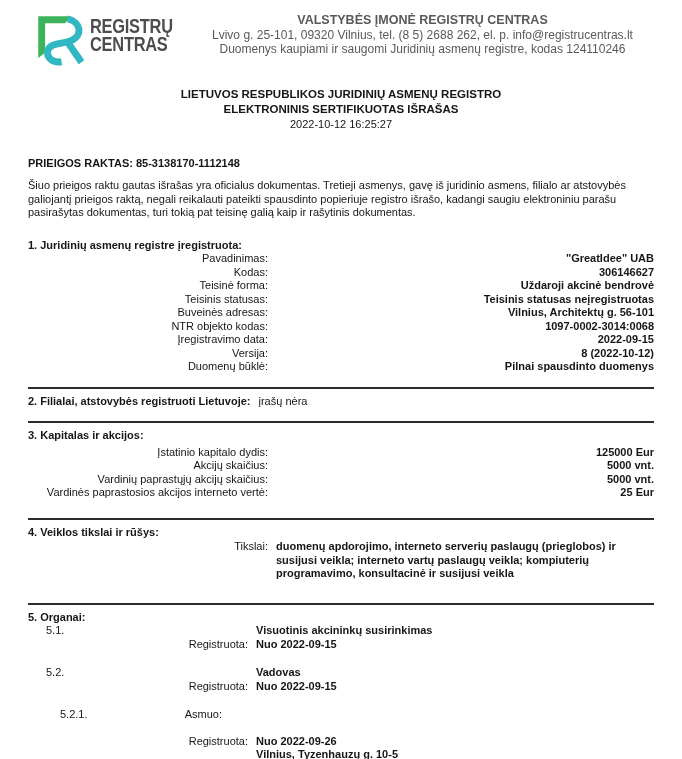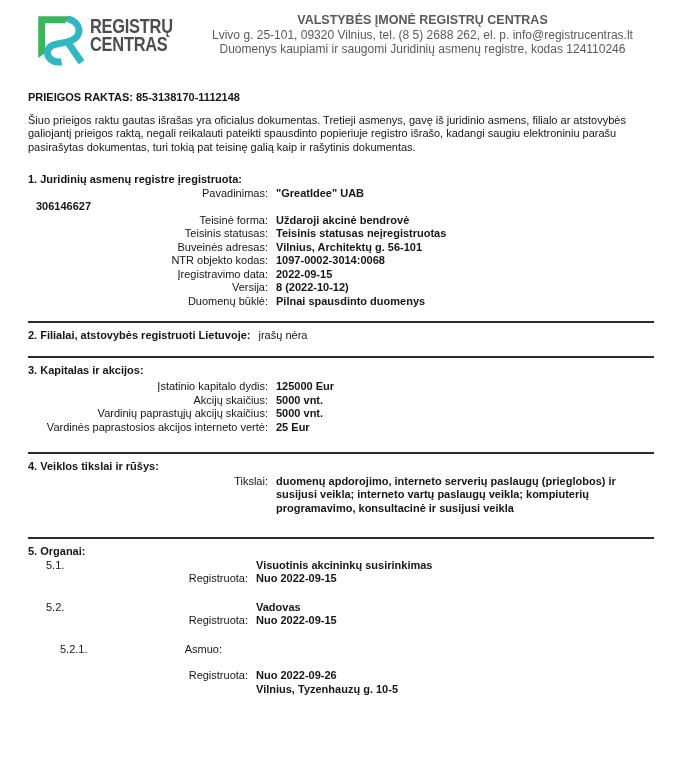--- a/index.html
+++ b/index.html
@@ -31,21 +31,21 @@
   .title-block { text-align: center; margin-top: 21px; }
   .title-line { font-weight: bold; font-size: 11.5px; line-height: 15px; }
   .title-time { font-size: 11px; margin-top: 1px; }
 
   
   .content { padding: 0 28px; }
   .access-key { font-weight: bold; margin-top: 25px; }
   .disclaimer { margin-top: 9px; width: 626px; }
 
   .sec-heading { font-weight: bold; }
-  .row { display: flex; align-items: flex-start; }
+  .row { display: flex; align-items: flex-start; justify-content: space-between; }
   .lbl { width: 240px; text-align: right; flex-shrink: 0; }
   .val { margin-left: 8px; font-weight: bold; }
 
   .section1 { margin-top: 19px; }
   .section1 .rows { margin-top: 0; }
 
   .rule { border-top: 2px solid #2b2b2b; margin: 0 28px; }
   .rule-a { margin-top: 13px; }
 
   .section2 { padding: 6px 28px 13px; display: flex; }
@@ -87,34 +87,40 @@
         <div>CENTRAS</div>
       </div>
     </div>
     <div class="header-text">
       <div class="header-org">VALSTYBĖS ĮMONĖ REGISTRŲ CENTRAS</div>
       <div class="header-addr">Lvivo g. 25-101, 09320 Vilnius, tel. (8 5) 2688 262, el. p. info@registrucentras.lt</div>
       <div class="header-addr">Duomenys kaupiami ir saugomi Juridinių asmenų registre, kodas 124110246</div>
     </div>
   </div>
 
+  <div class="title-block">
+    <div class="title-line">LIETUVOS RESPUBLIKOS JURIDINIŲ ASMENŲ REGISTRO</div>
+    <div class="title-line">ELEKTRONINIS SERTIFIKUOTAS IŠRAŠAS</div>
+    <div class="title-time">2022-10-12 16:25:27</div>
+  </div>
 
   <div class="content">
     <div class="access-key">PRIEIGOS RAKTAS: 85-3138170-1112148</div>
     <div class="disclaimer">Šiuo prieigos raktu gautas išrašas yra oficialus dokumentas. Tretieji asmenys, gavę iš juridinio asmens, filialo ar atstovybės galiojantį prieigos raktą, negali reikalauti pateikti spausdinto popieriuje registro išrašo, kadangi saugiu elektroniniu parašu pasirašytas dokumentas, turi tokią pat teisinę galią kaip ir rašytinis dokumentas.</div>
   </div>
 
   <div class="content section1">
     <div class="sec-heading">1. Juridinių asmenų registre įregistruota:</div>
     <div class="rows">
       <div class="row">
         <div class="lbl">Pavadinimas:</div>
         <div class="val">"GreatIdee" UAB</div>
       </div>
       <div class="row">
+        <div class="lbl">Kodas:</div>
         <div class="val">306146627</div>
       </div>
       <div class="row">
         <div class="lbl">Teisinė forma:</div>
         <div class="val">Uždaroji akcinė bendrovė</div>
       </div>
       <div class="row">
         <div class="lbl">Teisinis statusas:</div>
         <div class="val">Teisinis statusas neįregistruotas</div>
       </div>

